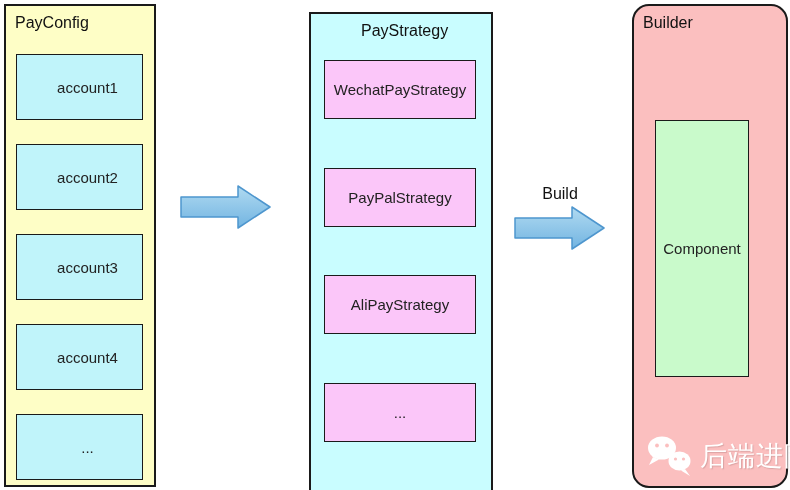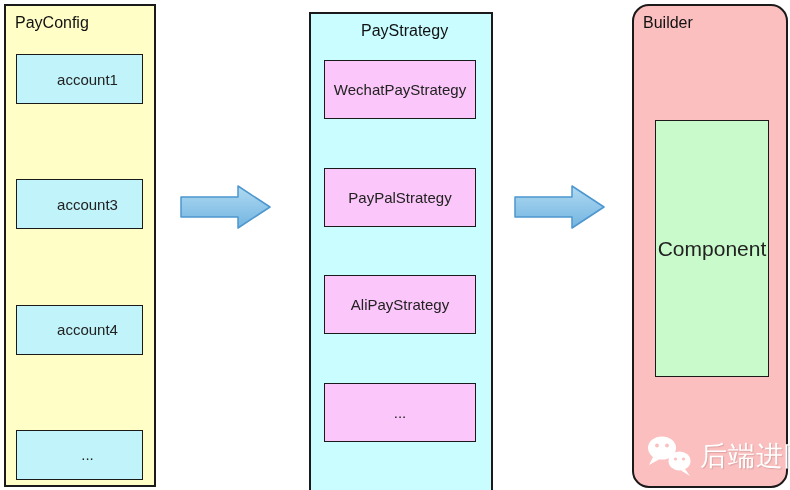--- a/index.html
+++ b/index.html
@@ -36,33 +36,33 @@
   #pay-strategy-list { left: 13px; right: 15px; top: 46px; bottom: 50px; gap: 44px; }
   .node-box {
     box-sizing: border-box;
     border: 1.5px solid var(--border, #1a1a1a);
     display: flex;
     align-items: center;
     justify-content: center;
     font-size: 15px;
     color: #222222;
   }
-  .account-box { height: 50px; background: var(--box-cyan); padding-left: 16px; }
+  .account-box { height: 66px; background: var(--box-cyan); padding-left: 16px; }
   .strategy-box { height: 59px; background: var(--box-magenta); }
   #component-box {
     position: absolute;
     left: 21px; top: 114px;
-    width: 114px; height: 257px;
+    width: 94px; height: 257px;
     background: var(--box-green);
     border: 1.5px solid var(--border, #1a1a1a);
     box-sizing: border-box;
     display: flex;
     align-items: center;
     justify-content: center;
-    font-size: 21px;
+    font-size: 15px;
     color: #222222;
   }
   .arrow-group {
     position: absolute;
     width: 92px;
     text-align: center;
   }
   #arrow-account { left: 180px; top: 185px; }
   #arrow-build   { left: 514px; top: 185px; }
   .arrow-label {
@@ -91,20 +91,21 @@
 </style>
 </head>
 <body>
 
 <div id="canvas">
 
   <div class="panel" id="pay-config-panel">
     <div class="panel-title">PayConfig</div>
     <div class="node-list" id="pay-config-list">
         <div class="node-box account-box">account1</div>
+        <div class="node-box account-box">account2</div>
         <div class="node-box account-box">account3</div>
         <div class="node-box account-box">account4</div>
         <div class="node-box account-box">...</div>
       </div>
   </div>
 
   <div class="arrow-group" id="arrow-account">
     <svg class="arrow-svg" width="92" height="44" viewBox="0 0 92 44">
       <defs>
         <linearGradient id="arrowGradA" x1="0" y1="0" x2="0" y2="1">
@@ -120,20 +121,21 @@
     <div class="panel-title">PayStrategy</div>
     <div class="node-list" id="pay-strategy-list">
         <div class="node-box strategy-box">WechatPayStrategy</div>
         <div class="node-box strategy-box">PayPalStrategy</div>
         <div class="node-box strategy-box">AliPayStrategy</div>
         <div class="node-box strategy-box">...</div>
       </div>
   </div>
 
   <div class="arrow-group" id="arrow-build">
+    <div class="arrow-label">Build</div>
     <svg class="arrow-svg" width="92" height="44" viewBox="0 0 92 44">
       <defs>
         <linearGradient id="arrowGradB" x1="0" y1="0" x2="0" y2="1">
           <stop offset="0" stop-color="#B0DAF1"></stop>
           <stop offset="1" stop-color="#72B4E1"></stop>
         </linearGradient>
       </defs>
       <polygon points="1,12 58,12 58,1 90,22 58,43 58,32 1,32" fill="url(#arrowGradB)" stroke="#4E96CE" stroke-width="1.5" stroke-linejoin="round"></polygon>
     </svg>
   </div>

